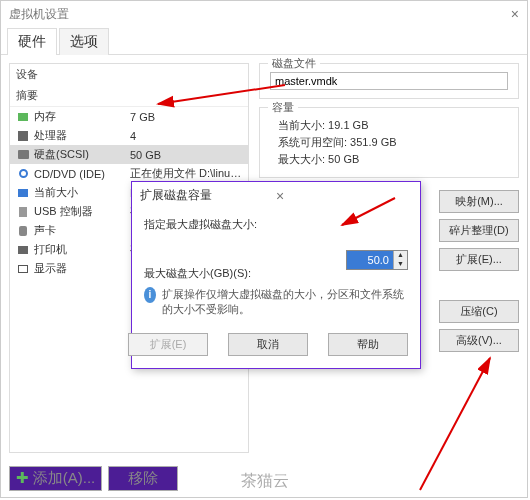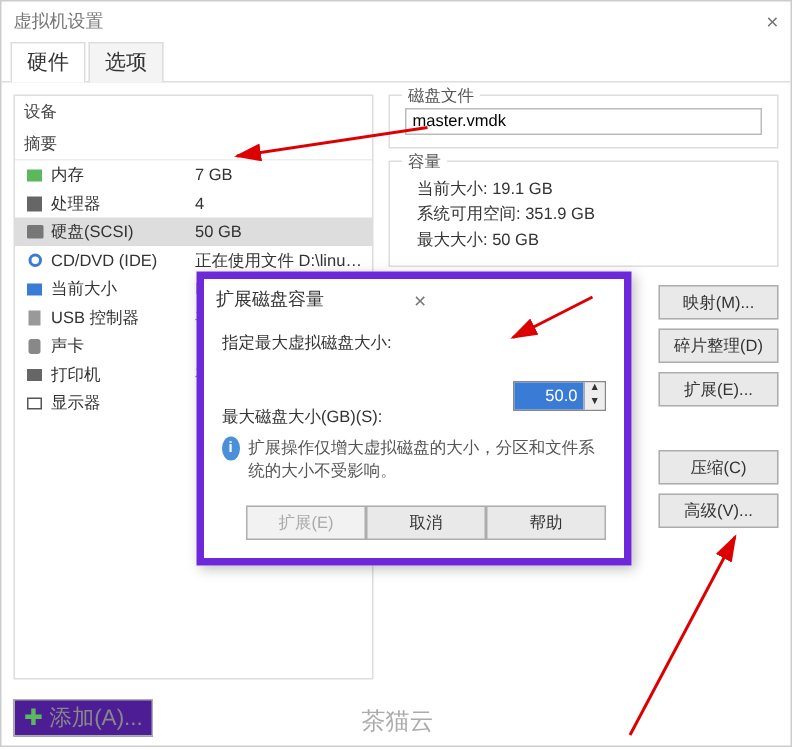--- a/index.html
+++ b/index.html
@@ -27,33 +27,33 @@
   .group-title { position: absolute; top: -8px; left: 8px; background: #fff; padding: 0 4px; font-size: 11px; color: #555; }
   .file-input { display: flex; align-items: center; gap: 4px; }
   .file-input input { flex: 1; border: 1px solid #bbb; height: 18px; padding: 0 4px; font-size: 11px; }
   .cap-row { font-size: 11px; margin: 2px 0 2px 8px; }
   .btn-col { display: flex; flex-direction: column; gap: 6px; align-items: flex-end; margin-top: 4px; }
   .btn { border: 1px solid #adadad; background: #e9e9e9; padding: 3px 8px; font-size: 11px; min-width: 80px; text-align: center; cursor: pointer; }
   .btn-col .desc { font-size: 11px; color: #555; margin-bottom: 2px; align-self: stretch; }
   .footer { position: absolute; bottom: 6px; left: 8px; display: flex; gap: 6px; }
   .btn.small { min-width: 70px; font-size: 15px; padding: 2px 6px; background: #4c1d95; color: #888; }
   
-  .dialog { position: absolute; left: 130px; top: 180px; width: 290px; border: 5px solid #6d28d9; background: #fff; box-shadow: 2px 2px 8px rgba(0,0,0,0.25); z-index: 5; }
+  .dialog { position: absolute; left: 130px; top: 180px; width: 290px; border: 1px solid #6d28d9; background: #fff; box-shadow: 2px 2px 8px rgba(0,0,0,0.25); z-index: 5; }
   .dialog .dlg-title { display: flex; align-items: center; padding: 5px 8px; font-size: 12px; }
   .dialog .dlg-title span { flex: 1; }
   .dialog .dlg-body { padding: 8px 12px; }
   .dlg-row { display: flex; align-items: center; margin: 6px 0; }
   .dlg-row label { flex: 1; margin-top: 28px; }
   .spin { display: flex; border: 1px solid #888; height: 20px; }
   .spin input { width: 46px; border: none; text-align: right; padding: 0 4px; font-size: 11px; color: #fff; background: #3a7bd5; }
   .spin .arrows { width: 14px; display: flex; flex-direction: column; border-left: 1px solid #aaa; }
   .spin .arrows div { flex: 1; font-size: 7px; text-align: center; cursor: pointer; background: #eee; }
   .info-row { display: flex; gap: 6px; align-items: flex-start; margin-top: 6px; font-size: 11px; color: #555; }
   .info-row .i-icon { width: 16px; height: 16px; border-radius: 50%; background: #4a90d9; color: #fff; text-align: center; line-height: 16px; font-weight: bold; font-size: 10px; }
-  .dlg-btns { display: flex; justify-content: flex-end; gap: 0; padding: 8px 12px 12px; }
+  .dlg-btns { display: flex; justify-content: flex-end; gap: 20px; padding: 8px 12px 12px; }
   .dlg-btns .btn.disabled { color: #aaa; background: #f2f2f2; cursor: default; }
   
   .arrow-svg { position: absolute; top: 0; left: 0; width: 530px; height: 500px; pointer-events: none; z-index: 10; }
   
   .watermark { position: absolute; bottom: 8px; left: 50%; transform: translateX(-50%); font-size: 16px; color: #888; opacity: 0.7; z-index: 20; white-space: nowrap; }
   
   .ic-mem { background:#5cb85c; width:10px; height:8px; }
   .ic-cpu { background:#666; width:10px; height:10px; }
   .ic-hdd { background:#777; width:11px; height:9px; border-radius:1px; }
   .ic-cd  { border:2px solid #3a7bd5; border-radius:50%; width:9px; height:9px; }
@@ -165,20 +165,21 @@
         <div class="btn">碎片整理(D)</div>
         <div class="btn">扩展(E)...</div>
         <div class="desc">压缩磁盘以回收未使用的空间。</div>
         <div class="btn">压缩(C)</div>
         <div class="btn">高级(V)...</div>
       </div>
     </div>
   </div>
   <div class="footer">
     <div class="btn small"><span style="color:#5cb85c;">✚ </span><span>添加(A)...</span></div>
+    <div class="btn small">移除</div>
   </div>
 
   <div class="dialog">
     <div class="dlg-title">
       <span>扩展磁盘容量</span>
       <span class="close-x">×</span>
     </div>
     <div class="dlg-body">
       <div>指定最大虚拟磁盘大小:</div>
       <div class="dlg-row">

